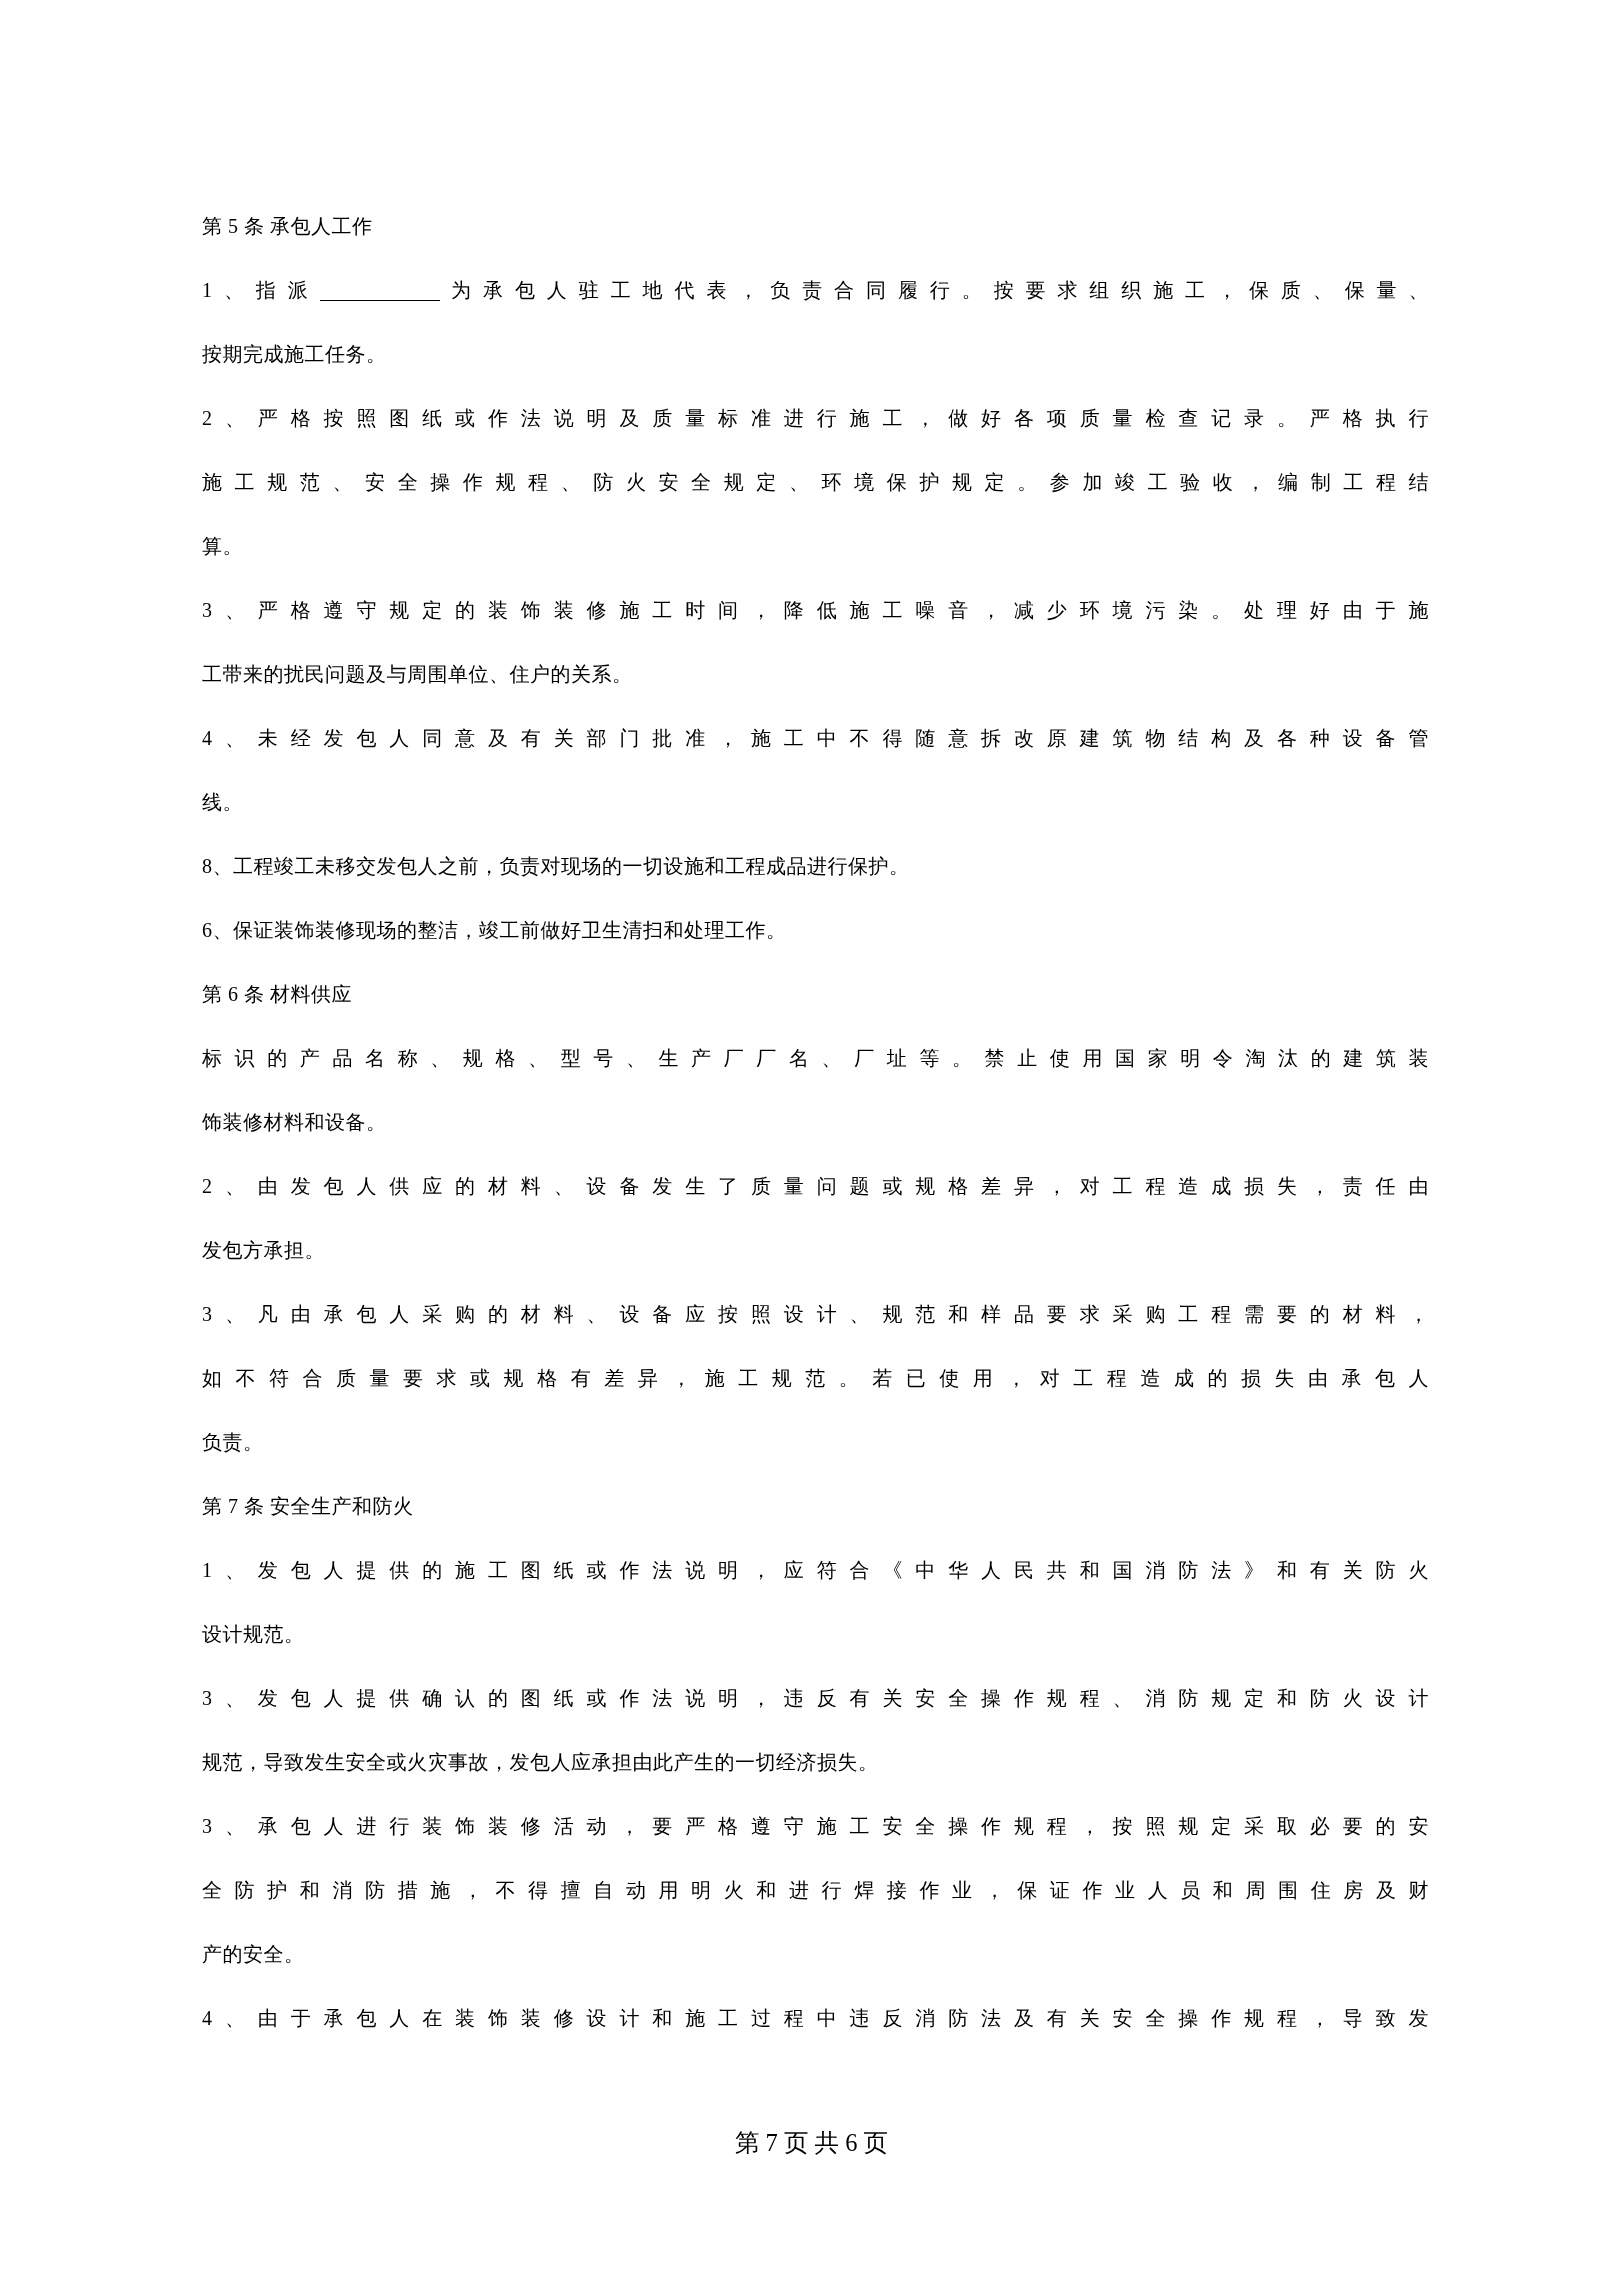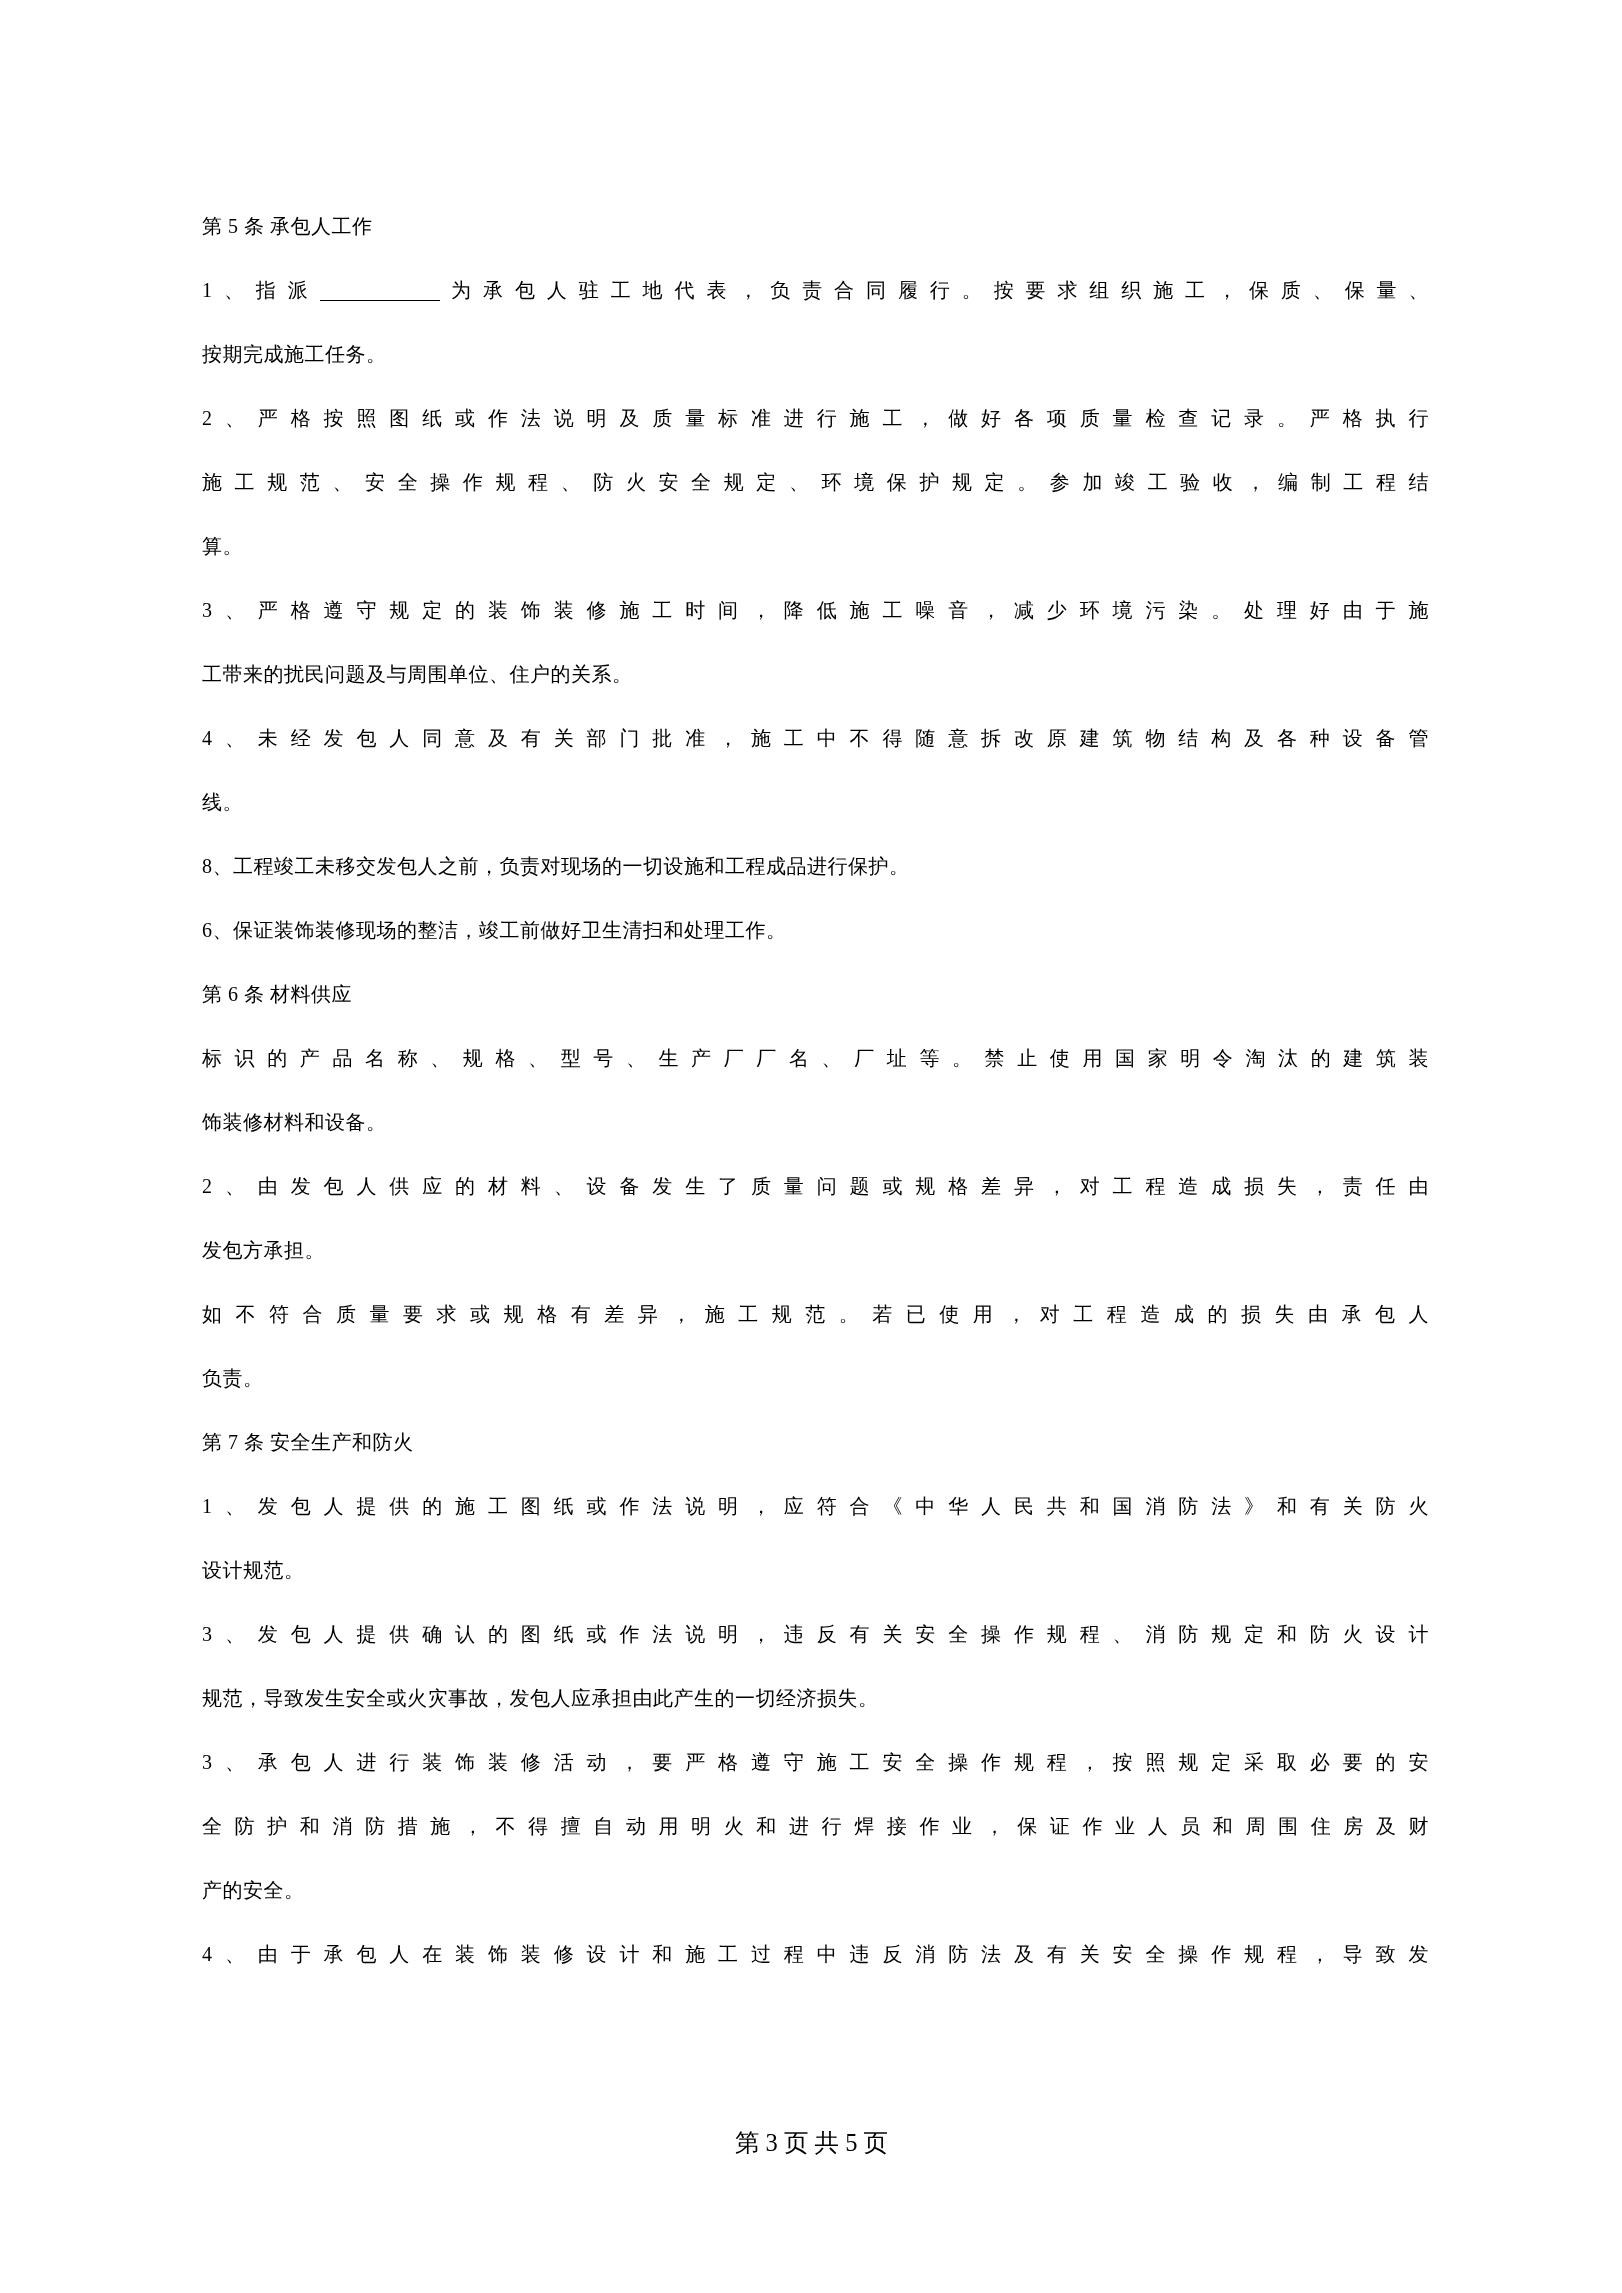--- a/index.html
+++ b/index.html
@@ -61,27 +61,28 @@
       <div class="line">工带来的扰民问题及与周围单位、住户的关系。</div>
       <div class="line justify">4、未经发包人同意及有关部门批准，施工中不得随意拆改原建筑物结构及各种设备管</div>
       <div class="line">线。</div>
       <div class="line">8、工程竣工未移交发包人之前，负责对现场的一切设施和工程成品进行保护。</div>
       <div class="line">6、保证装饰装修现场的整洁，竣工前做好卫生清扫和处理工作。</div>
       <div class="line">第 6 条 材料供应</div>
       <div class="line justify">标识的产品名称、规格、型号、生产厂厂名、厂址等。禁止使用国家明令淘汰的建筑装</div>
       <div class="line">饰装修材料和设备。</div>
       <div class="line justify">2、由发包人供应的材料、设备发生了质量问题或规格差异，对工程造成损失，责任由</div>
       <div class="line">发包方承担。</div>
+      <div class="line justify">3、凡由承包人采购的材料、设备应按照设计、规范和样品要求采购工程需要的材料，</div>
       <div class="line justify">如不符合质量要求或规格有差异，施工规范。若已使用，对工程造成的损失由承包人</div>
       <div class="line">负责。</div>
       <div class="line">第 7 条 安全生产和防火</div>
       <div class="line justify">1、发包人提供的施工图纸或作法说明，应符合《中华人民共和国消防法》和有关防火</div>
       <div class="line">设计规范。</div>
       <div class="line justify">3、发包人提供确认的图纸或作法说明，违反有关安全操作规程、消防规定和防火设计</div>
       <div class="line">规范，导致发生安全或火灾事故，发包人应承担由此产生的一切经济损失。</div>
       <div class="line justify">3、承包人进行装饰装修活动，要严格遵守施工安全操作规程，按照规定采取必要的安</div>
       <div class="line justify">全防护和消防措施，不得擅自动用明火和进行焊接作业，保证作业人员和周围住房及财</div>
       <div class="line">产的安全。</div>
       <div class="line justify">4、由于承包人在装饰装修设计和施工过程中违反消防法及有关安全操作规程，导致发</div>
     </div>
-  <div class="footer">第 3 页 共 5 页</div>
+  <div class="footer">第 7 页 共 6 页</div>
 </div>
 
 
 </body></html>

